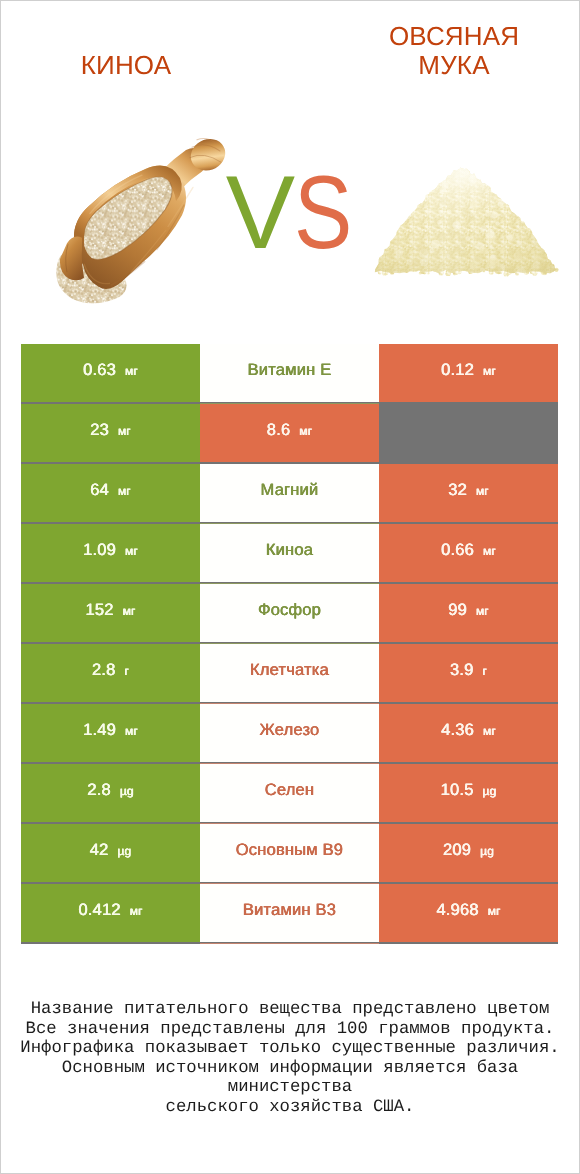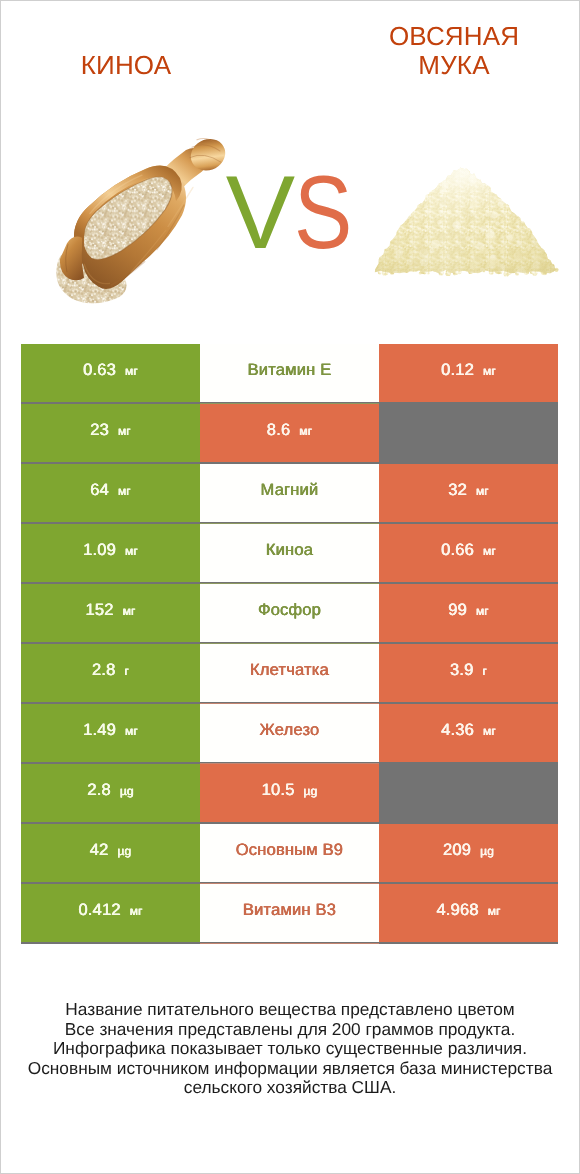--- a/index.html
+++ b/index.html
@@ -45,21 +45,21 @@
         font-family:"Liberation Sans",sans-serif;font-size:16.5px;font-weight:400;letter-spacing:0.2px;}
   .c-left{width:179px;background:#7FA630;color:#F7FBE8;text-shadow:0.3px 0 0 #F7FBE8,-0.3px 0 0 #F7FBE8;}
   .c-mid{width:179px;background:#FFFFFD;position:relative;}
   .c-right{width:179px;background:#E06D49;color:#FDF5EB;text-shadow:0.3px 0 0 #FDF5EB,-0.3px 0 0 #FDF5EB;}
   .c-mid.g{color:#7D9440;text-shadow:0.3px 0 0 #7D9440,-0.3px 0 0 #7D9440;}
   .c-mid.o{color:#C96A4B;text-shadow:0.3px 0 0 #C96A4B,-0.3px 0 0 #C96A4B;}
   .unit{font-size:12px;margin-left:9px;letter-spacing:0.1px;}
 
   
   .foot{position:absolute;left:0;top:1000px;width:580px;text-align:center;
-        font-family:Liberation Sans, sans-serif;font-size:17.3px;line-height:19.6px;color:#1c1c1c;}
+        font-family:Liberation Mono, monospace;font-size:17.3px;line-height:19.6px;color:#1c1c1c;}
 </style>
 </head>
 <body>
 
 <div class="page">
   <div class="page-border"></div>
   <div class="hdr">
     <div class="title title-l">Киноа</div>
     <div class="title title-r">Овсяная мука</div>
     <div class="imgwrap imgwrap-l"><svg class="img-scoop" viewBox="0 0 185 185" width="185" height="185">
@@ -773,34 +773,35 @@
         <div class="cell c-mid o">Клетчатка</div>
         <div class="cell c-right">3.9<span class="unit">г</span></div>
       </div>
       <div class="row ro">
         <div class="cell c-left">1.49<span class="unit">мг</span></div>
         <div class="cell c-mid o">Железо</div>
         <div class="cell c-right">4.36<span class="unit">мг</span></div>
       </div>
       <div class="row ro">
         <div class="cell c-left">2.8<span class="unit">µg</span></div>
+        <div class="cell c-mid o">Селен</div>
         <div class="cell c-right">10.5<span class="unit">µg</span></div>
       </div>
       <div class="row ro">
         <div class="cell c-left">42<span class="unit">µg</span></div>
         <div class="cell c-mid o">Основным B9</div>
         <div class="cell c-right">209<span class="unit">µg</span></div>
       </div>
       <div class="row ro">
         <div class="cell c-left">0.412<span class="unit">мг</span></div>
         <div class="cell c-mid o">Витамин B3</div>
         <div class="cell c-right">4.968<span class="unit">мг</span></div>
       </div>
     </div>
 
   <div class="foot">
       <div>Название питательного вещества представлено цветом</div>
-      <div>Все значения представлены для 200 граммов продукта.</div>
+      <div>Все значения представлены для 100 граммов продукта.</div>
       <div>Инфографика показывает только существенные различия.</div>
       <div>Основным источником информации является база министерства</div>
       <div>сельского хозяйства США.</div>
     </div>
 </div>
 
 </body></html>

